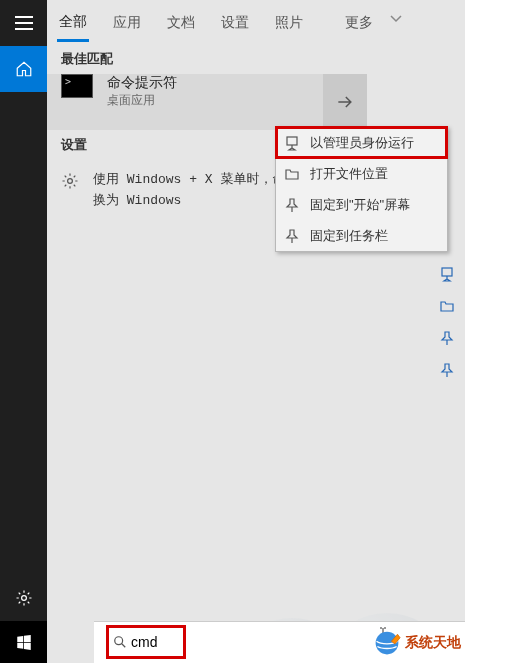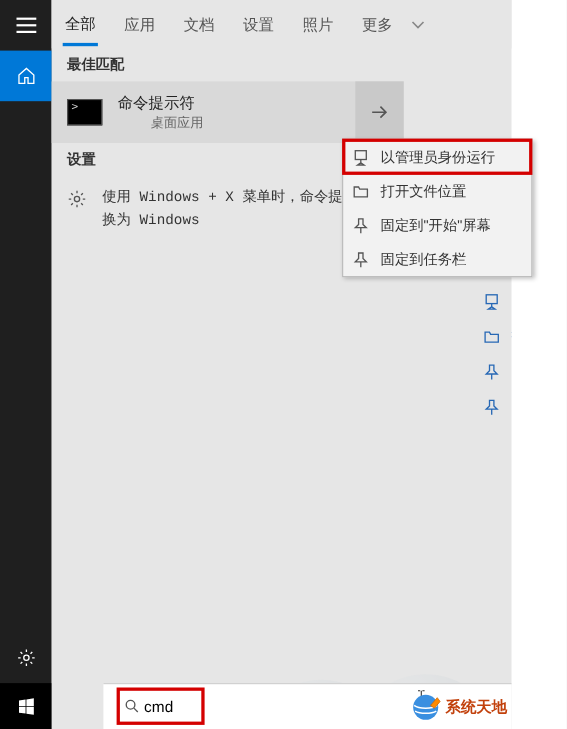--- a/index.html
+++ b/index.html
@@ -23,42 +23,42 @@
   .icon-hamburger::after { bottom: 0; }
 
   .icon-home-svg, .icon-gear-svg, .icon-win-svg { width: 18px; height: 18px; }
 
   
   .main { position: absolute; left: 47px; top: 0; right: 0; height: 663px; background: #e6e6e6; }
 
   .tabs { display: flex; align-items: center; height: 44px; padding: 0 10px; gap: 22px; background: #e6e6e6; color: #555; font-size: 14px; }
   .tab { padding: 10px 2px 8px; cursor: pointer; }
   .tab.active { color: #222; border-bottom: 3px solid #0078d7; font-weight: 500; }
-  .tab-more { display: flex; align-items: center; gap: 16px; }
+  .tab-more { display: flex; gap: 16px; margin-left: 16px; }
   .chev { width: 14px; height: 10px; }
   .chev path { stroke: #888; stroke-width: 1.5; fill: none; }
 
   
   .results { position: absolute; left: 0; top: 44px; width: 320px; font-family: Liberation Mono, monospace; }
   .section-hdr { font-size: 13px; font-weight: 600; padding: 6px 14px; color: #333; }
 
-  .best-row { position: relative; display: flex; align-items: center; height: 56px; background: #d9d9d9; padding-left: 14px; }
+  .best-row { position: relative; display: flex; align-items: flex-start; height: 56px; background: #d9d9d9; padding-left: 14px; }
   .best-icon { width: 32px; height: 24px; background: #000; border: 1px solid #555; position: relative; margin-right: 14px; }
   .best-icon::after { content: ">"; color: #ccc; position: absolute; left: 3px; top: 1px; font-size: 10px; font-family: monospace; }
   .best-text .title { font-size: 14px; color: #222; }
-  .best-text .sub { font-size: 12px; color: #666; margin-left: 30px; }
+  .best-text .sub { font-size: 12px; color: #666; }
   .best-arrow { position: absolute; right: 0; top: 0; width: 44px; height: 56px; background: #c9c9c9; display: flex; align-items: center; justify-content: center; }
   .best-arrow svg { width: 20px; height: 20px; }
 
   .setting-row { display: flex; padding: 10px 14px; gap: 14px; }
   .setting-row .gear { flex: 0 0 auto; width: 18px; height: 18px; margin-top: 2px; }
   .setting-row .txt { font-size: 13px; color: #333; line-height: 1.6; }
 
   
-  .ctx { position: absolute; left: 275px; top: 126px; width: 173px; background: #f2f2f2; border: 1px solid #b8b8b8; box-shadow: 2px 2px 4px rgba(0,0,0,.25); z-index: 20; margin-left: 36px; }
+  .ctx { position: absolute; left: 275px; top: 126px; width: 173px; background: #f2f2f2; border: 1px solid #b8b8b8; box-shadow: 2px 2px 4px rgba(0,0,0,.25); z-index: 20; }
   .ctx-item { display: flex; align-items: center; height: 31px; padding: 0 8px; gap: 10px; font-size: 13px; color: #333; }
   .ctx-item.highlight { outline: 3px solid #d40000; outline-offset: -2px; }
   .ctx-icon { width: 16px; height: 16px; flex: 0 0 auto; }
   .ctx-icon svg { width: 16px; height: 16px; }
 
   
   .detail { position: absolute; left: 380px; top: 58px; right: 0; padding-top: 200px; }
   .detail-link { display: flex; align-items: center; gap: 10px; height: 32px; padding: 0 12px; color: #2768b5; font-size: 13px; white-space: nowrap; overflow: hidden; }
   .detail-link .ctx-icon svg path, .detail-link .ctx-icon svg rect, .detail-link .ctx-icon svg polyline { stroke: #2768b5; }
 

